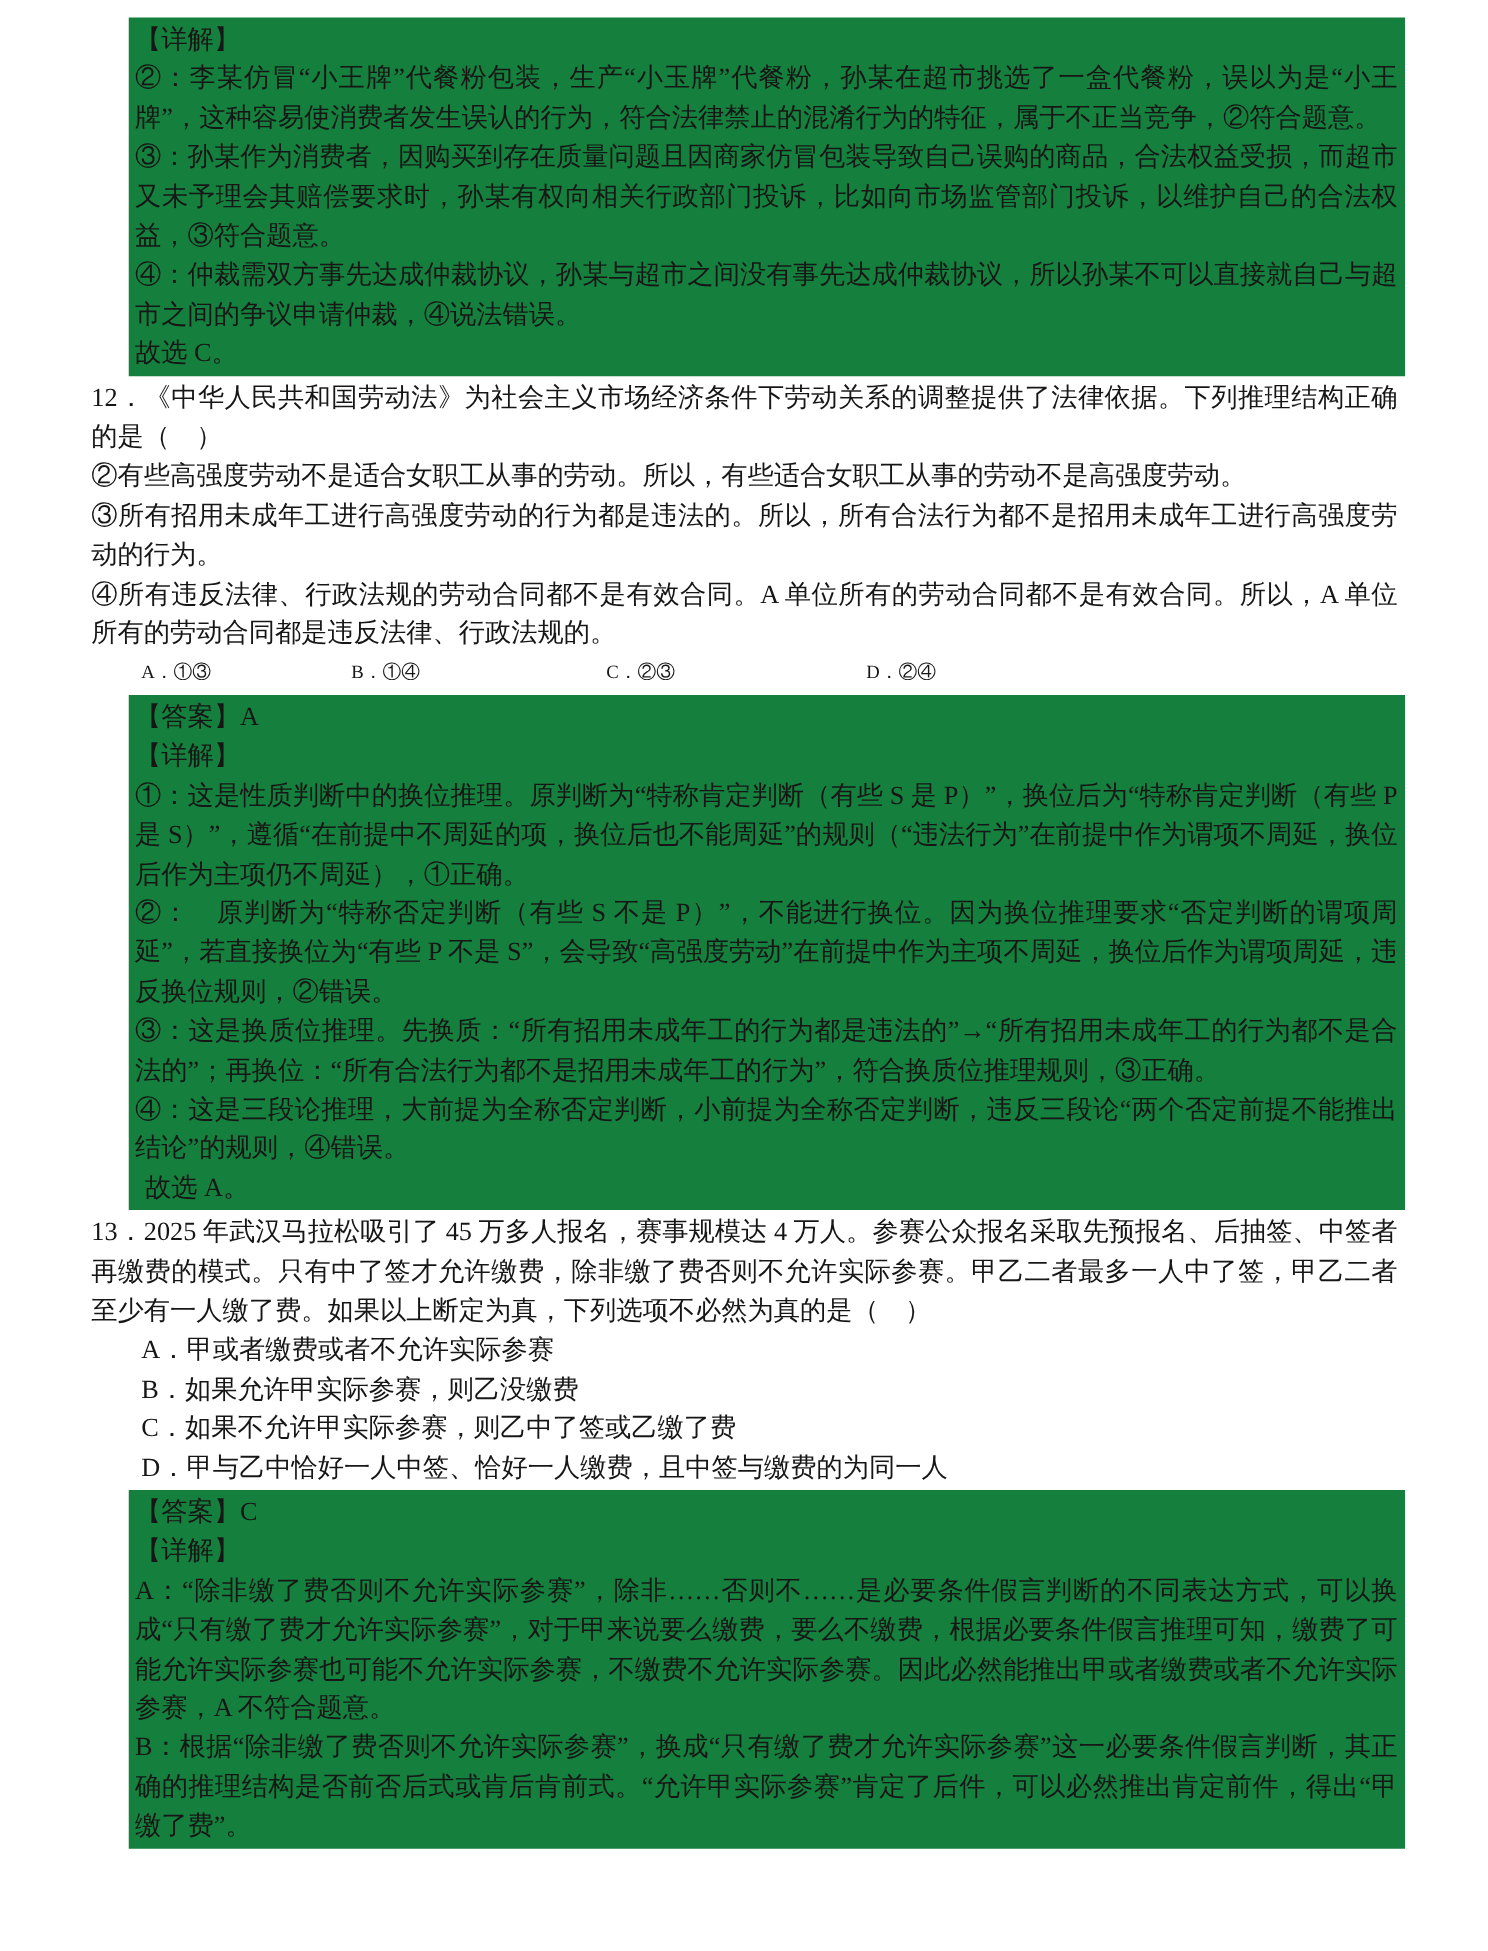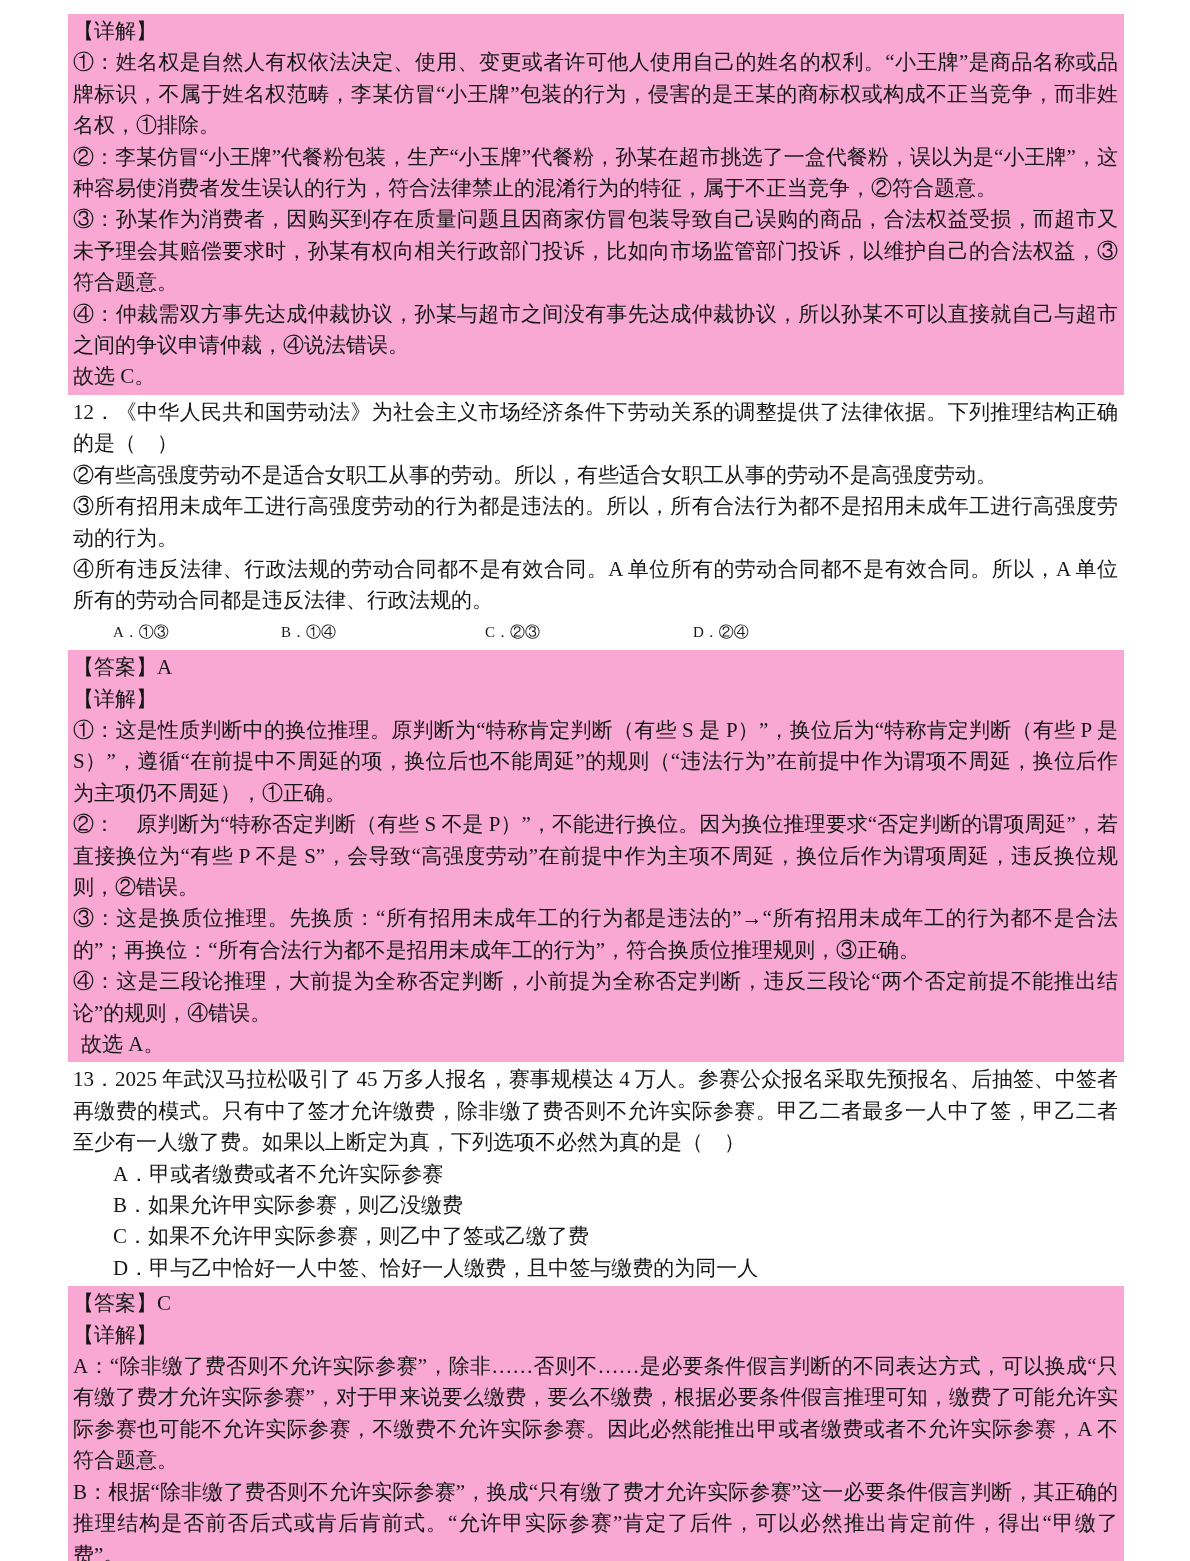--- a/index.html
+++ b/index.html
@@ -14,21 +14,22 @@
   }
   .page {
     position: relative;
     width: 1056px;
     margin: 14px 0 0 68px;
   }
   .block {
     padding: 2px 6px 2px 5px;
   }
   .block.shaded {
-    background: #f9a8d4;
+    background: #15803d;
+    margin-left: 35px;
   }
   p.line {
     margin: 0;
     font-size: 21px;
     line-height: 31.4px;
     text-align: justify;
     word-break: break-all;
   }
   p.single {
     text-align: left;
@@ -53,21 +54,20 @@
   .opt-b { width: 204px; }
   .opt-c { width: 208px; }
 </style>
 </head>
 <body>
 
 <div class="page">
 
   <section class="block shaded">
     <p class="line single">【详解】</p>
-    <p class="line">①：姓名权是自然人有权依法决定、使用、变更或者许可他人使用自己的姓名的权利。“小王牌”是商品名称或品牌标识，不属于姓名权范畴，李某仿冒“小王牌”包装的行为，侵害的是王某的商标权或构成不正当竞争，而非姓名权，①排除。</p>
     <p class="line">②：李某仿冒“小王牌”代餐粉包装，生产“小玉牌”代餐粉，孙某在超市挑选了一盒代餐粉，误以为是“小王牌”，这种容易使消费者发生误认的行为，符合法律禁止的混淆行为的特征，属于不正当竞争，②符合题意。</p>
     <p class="line">③：孙某作为消费者，因购买到存在质量问题且因商家仿冒包装导致自己误购的商品，合法权益受损，而超市又未予理会其赔偿要求时，孙某有权向相关行政部门投诉，比如向市场监管部门投诉，以维护自己的合法权益，③符合题意。</p>
     <p class="line">④：仲裁需双方事先达成仲裁协议，孙某与超市之间没有事先达成仲裁协议，所以孙某不可以直接就自己与超市之间的争议申请仲裁，④说法错误。</p>
     <p class="line single">故选 C。</p>
   </section>
 
   <section class="block">
     <p class="line">12．《中华人民共和国劳动法》为社会主义市场经济条件下劳动关系的调整提供了法律依据。下列推理结构正确的是（　）</p>
     <p class="line">②有些高强度劳动不是适合女职工从事的劳动。所以，有些适合女职工从事的劳动不是高强度劳动。</p>
     <p class="line">③所有招用未成年工进行高强度劳动的行为都是违法的。所以，所有合法行为都不是招用未成年工进行高强度劳动的行为。</p>

